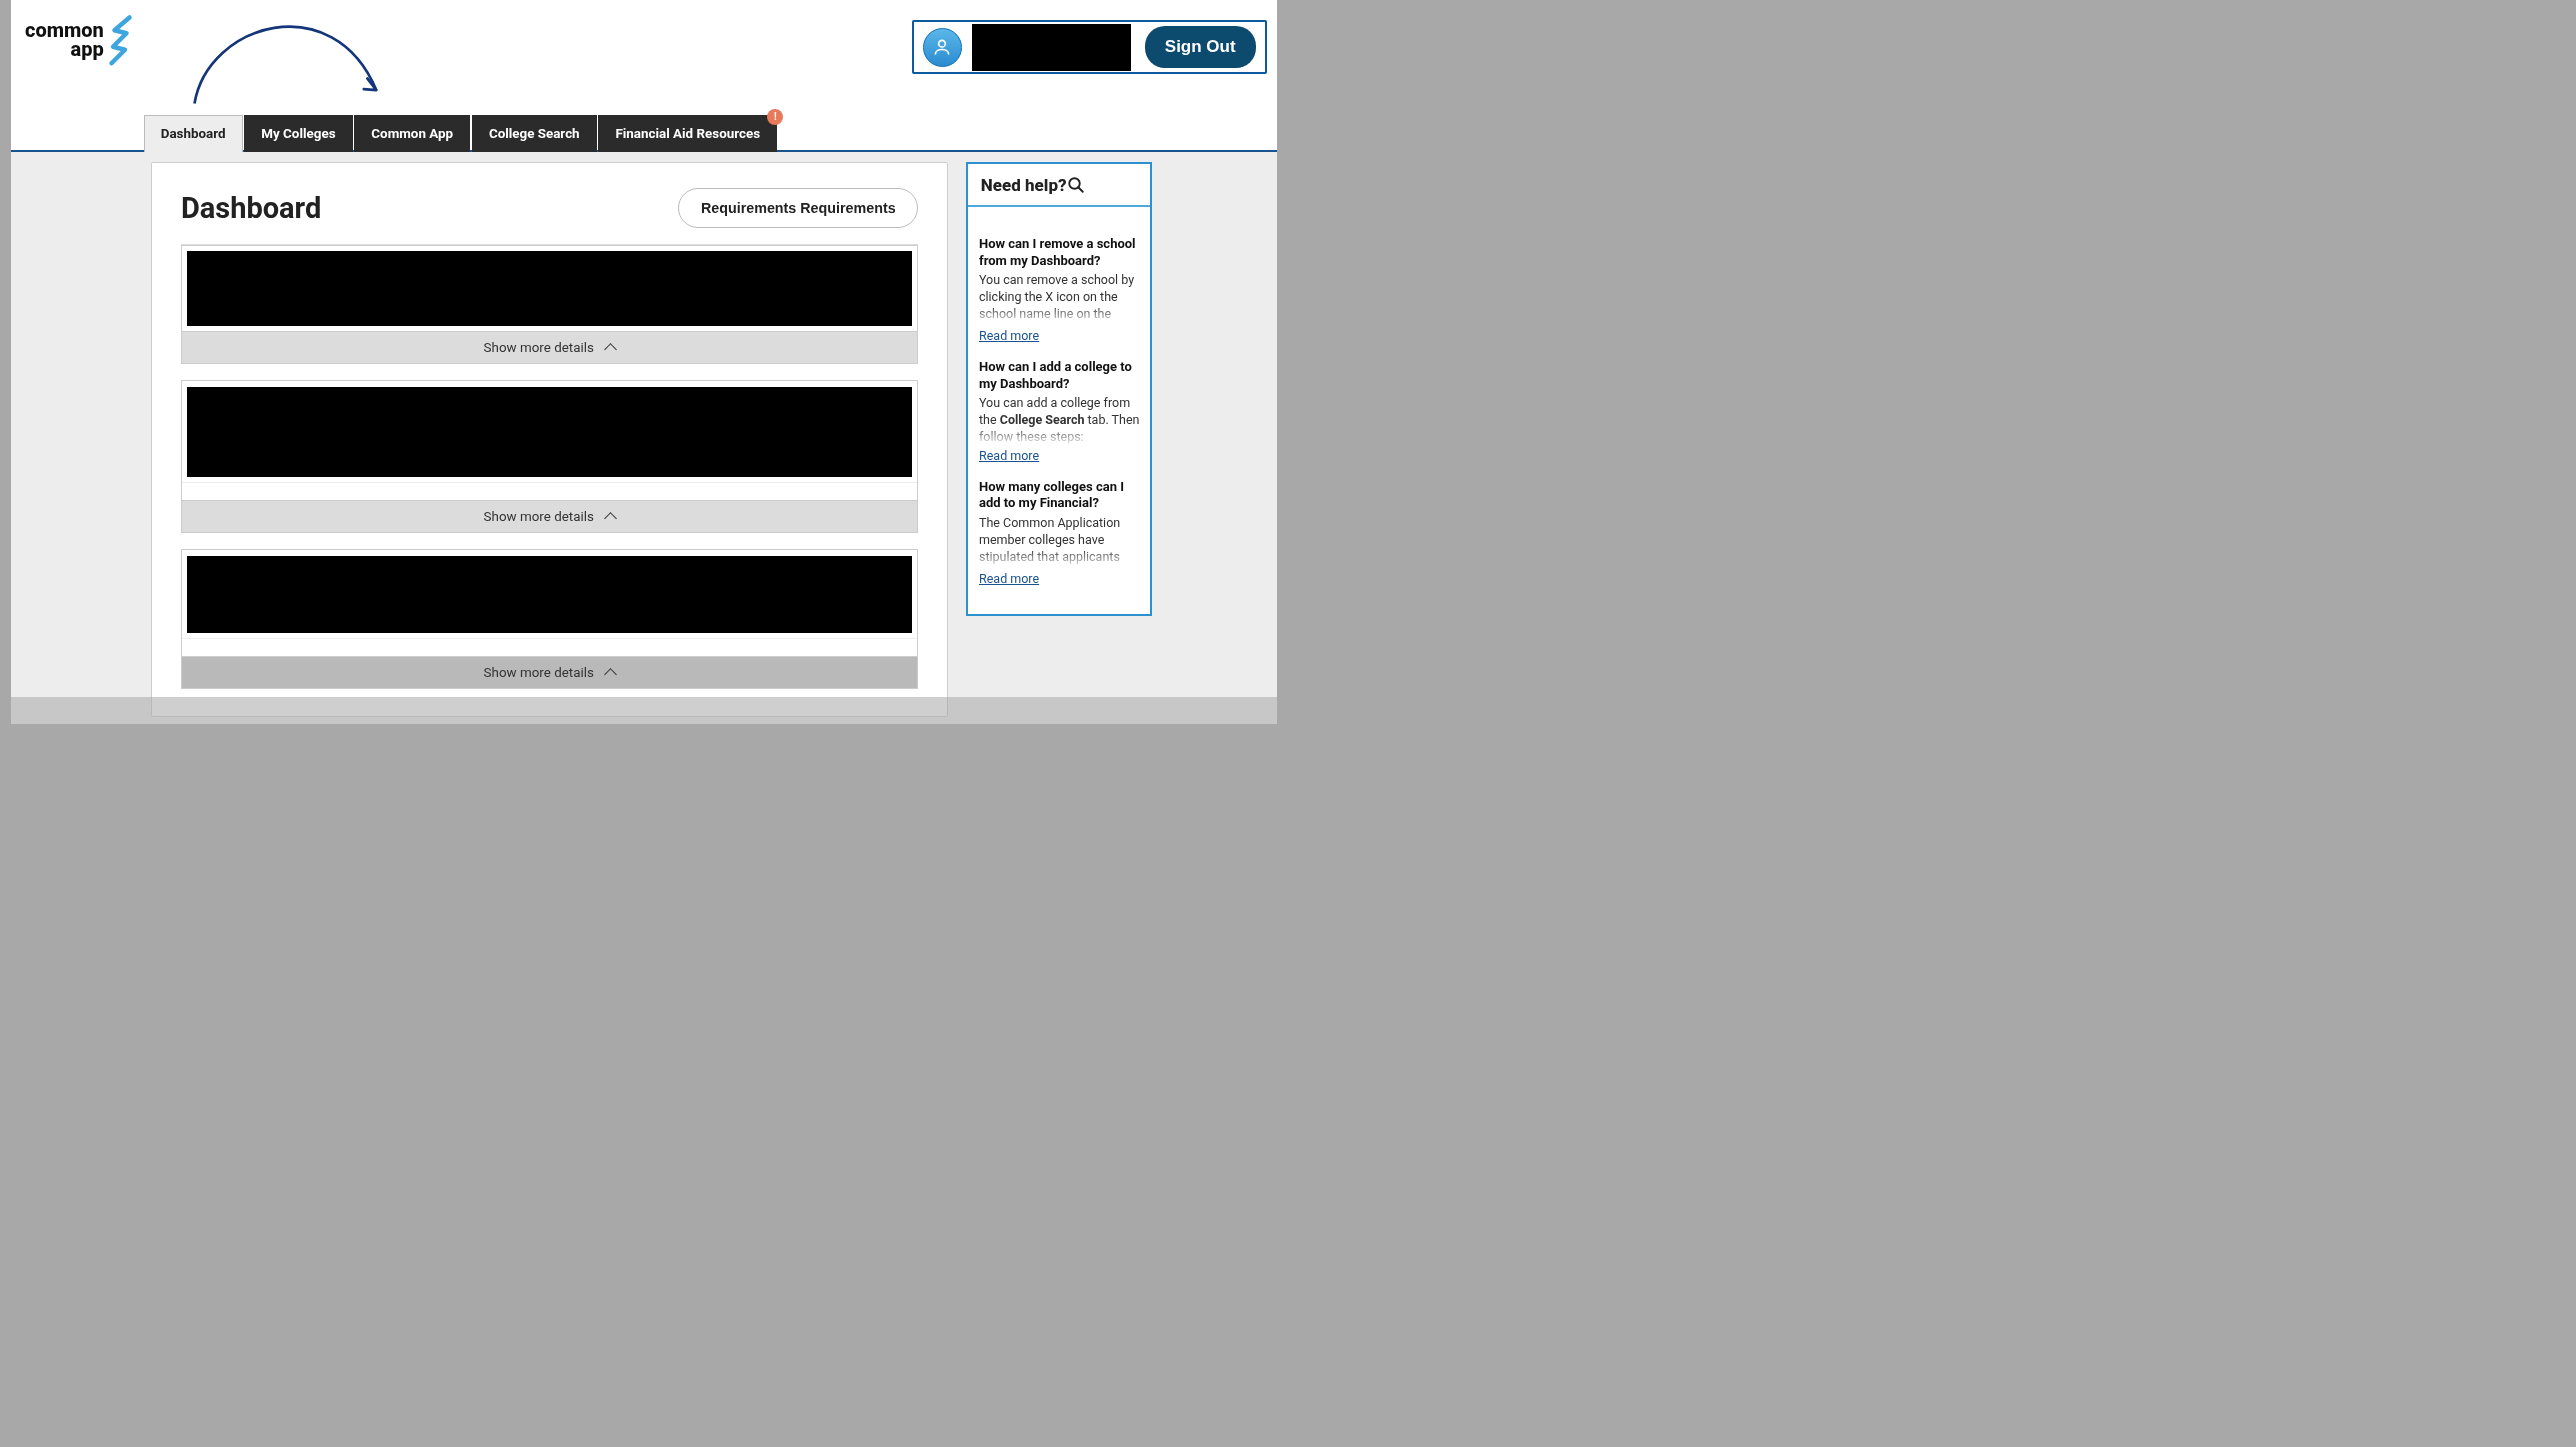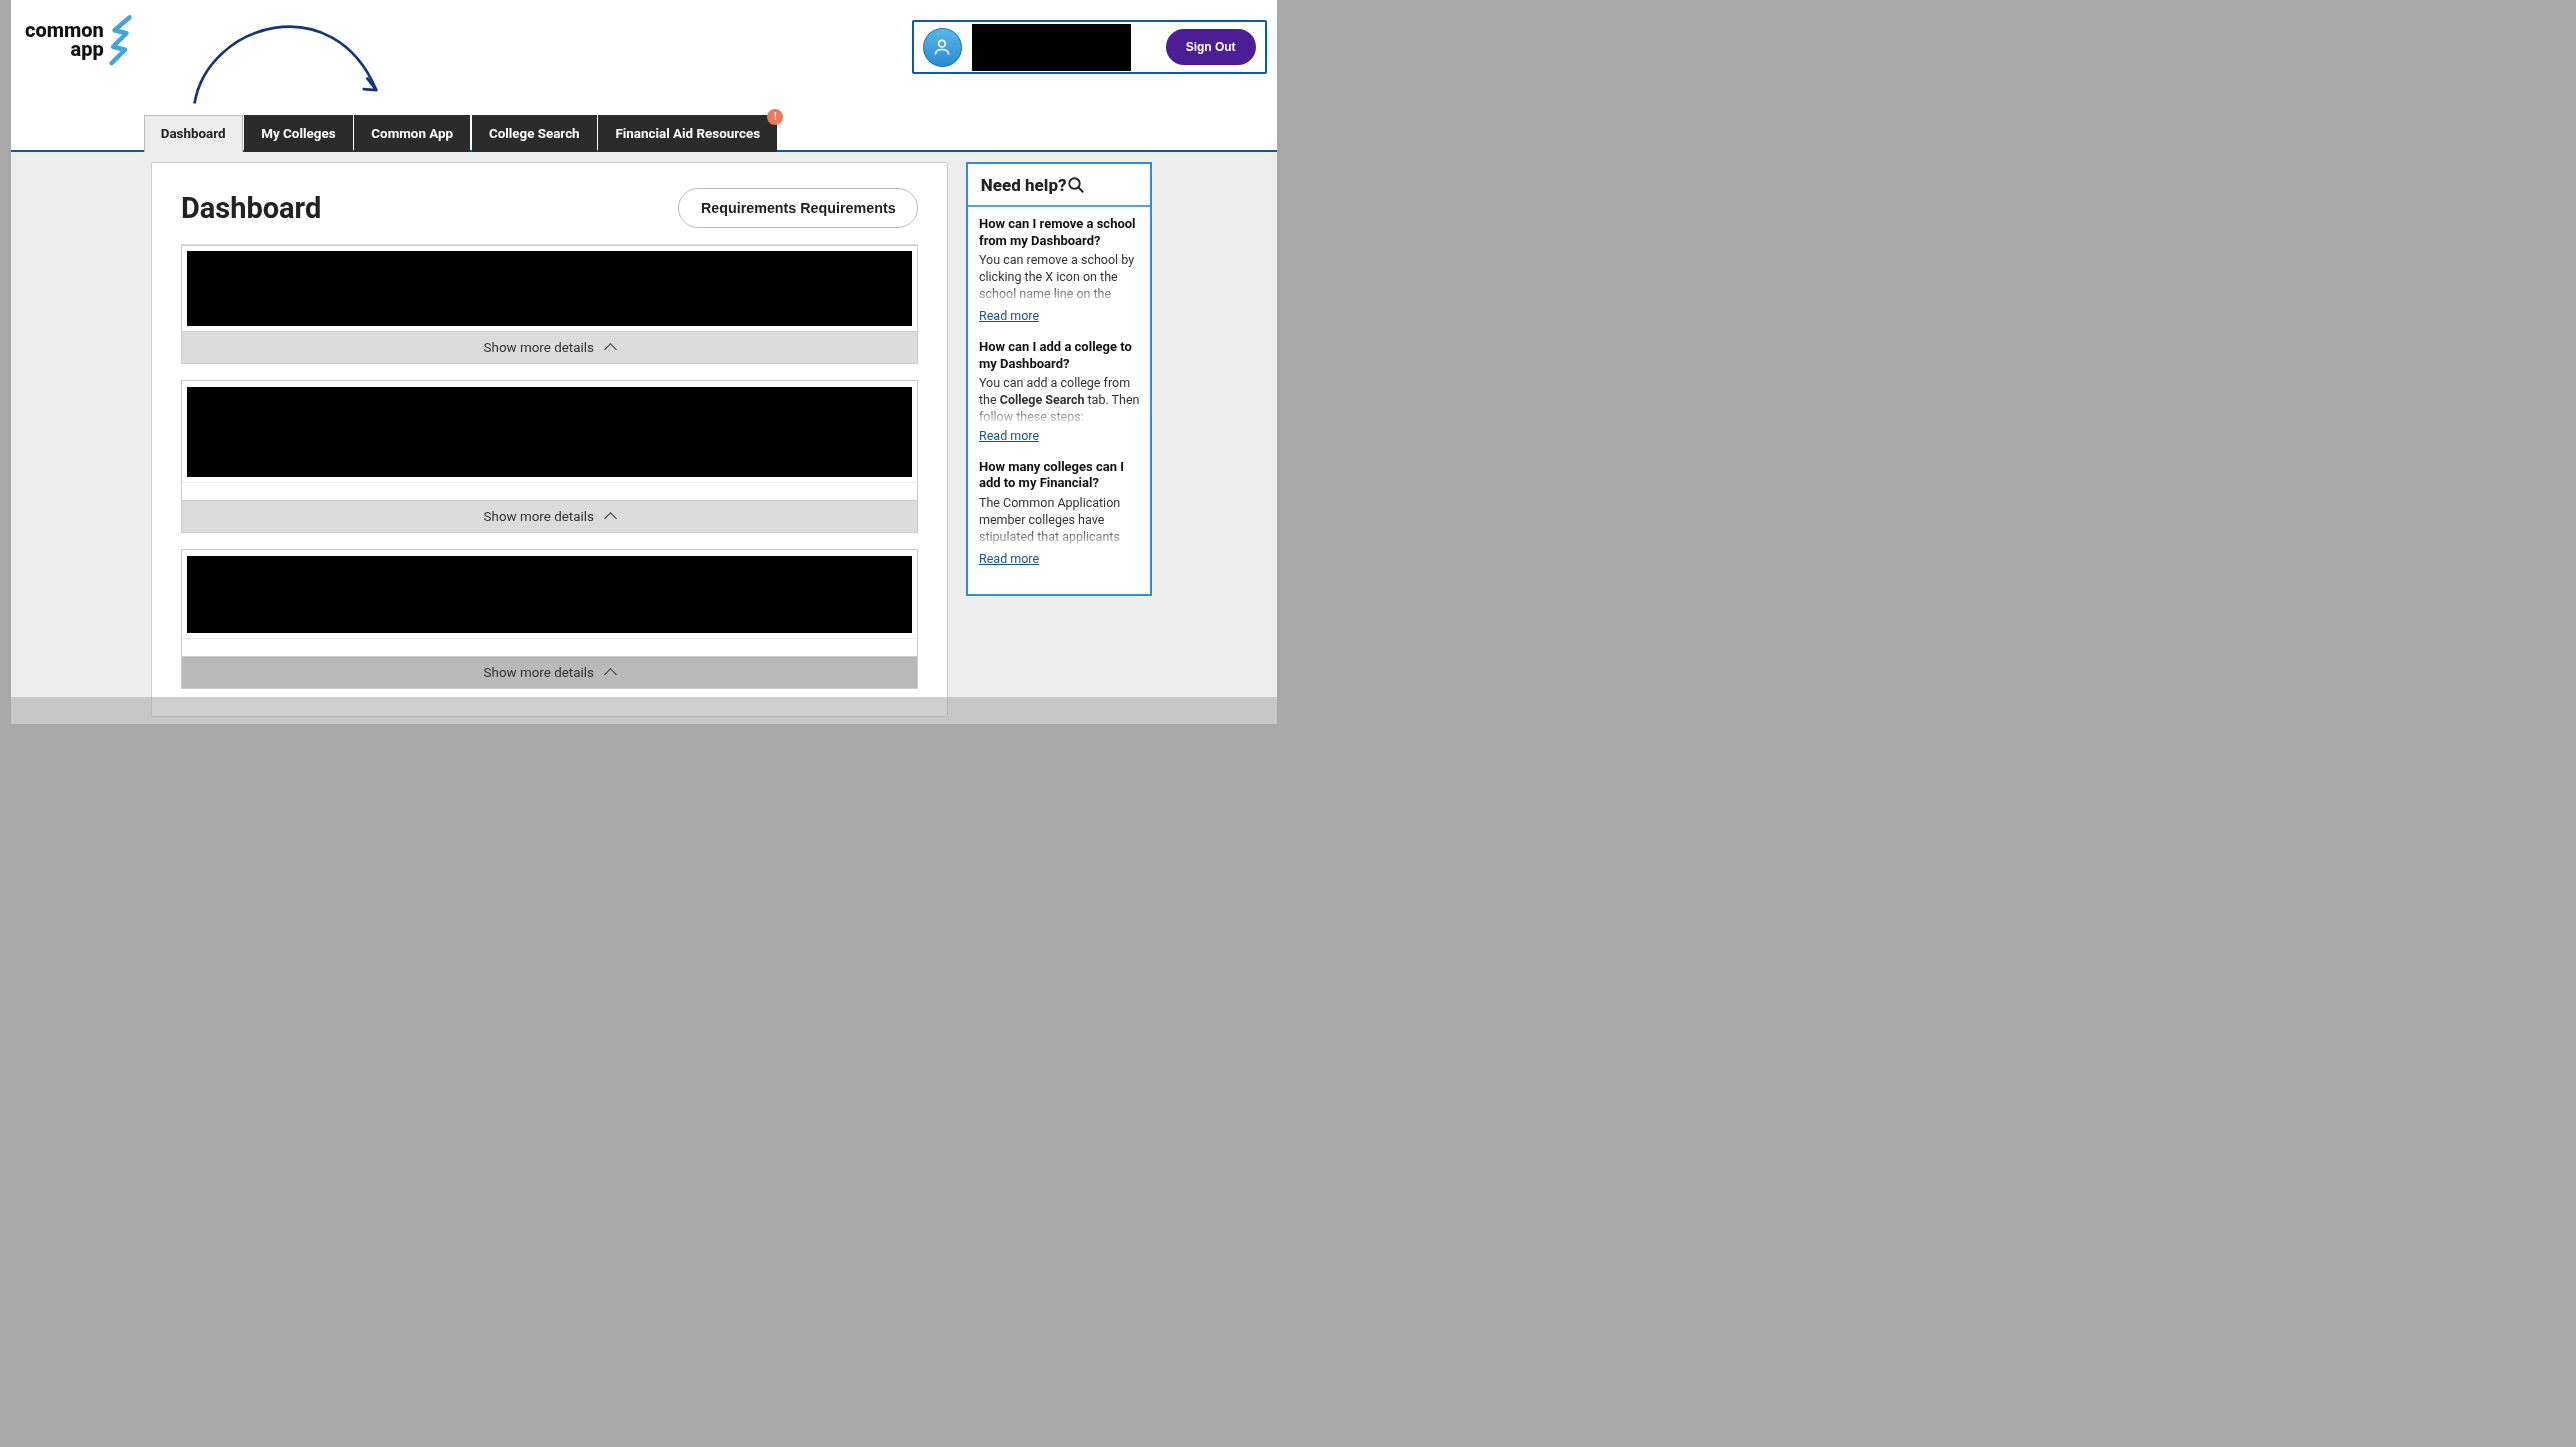--- a/index.html
+++ b/index.html
@@ -84,26 +84,26 @@
       align-items: center;
       justify-content: center;
       border: 1.8px solid #0b6fb8;
     }
     .user-name-redacted {
       width: 159px;
       height: 47px;
       background: #000;
     }
     .sign-out-btn {
-      background: #4c1d95;
+      background: #0c4a6e;
       color: #fff;
       border: none;
       border-radius: 20px;
       padding: 10.7px 20px;
-      font-size: 12px;
+      font-size: 17px;
       font-weight: 700;
       cursor: pointer;
       margin-left: auto;
     }
     .tabs {
       position: absolute;
       bottom: -1.8px;
       left: 133px;
       display: flex;
       gap: 1.8px;
@@ -252,20 +252,21 @@
     .help-title {
       font-size: 17px;
       font-weight: 800;
       color: #222;
     }
     .search-icn {
       width: 18px; height: 18px;
     }
     .help-body {
       padding: 9px 10.7px 12.5px 10.7px;
+      margin-top: 20px;
     }
     .help-item {
       margin-bottom: 16px;
     }
     .help-q {
       font-size: 13px;
       font-weight: 700;
       color: #111;
       margin-bottom: 3.6px;
       line-height: 1.25;

